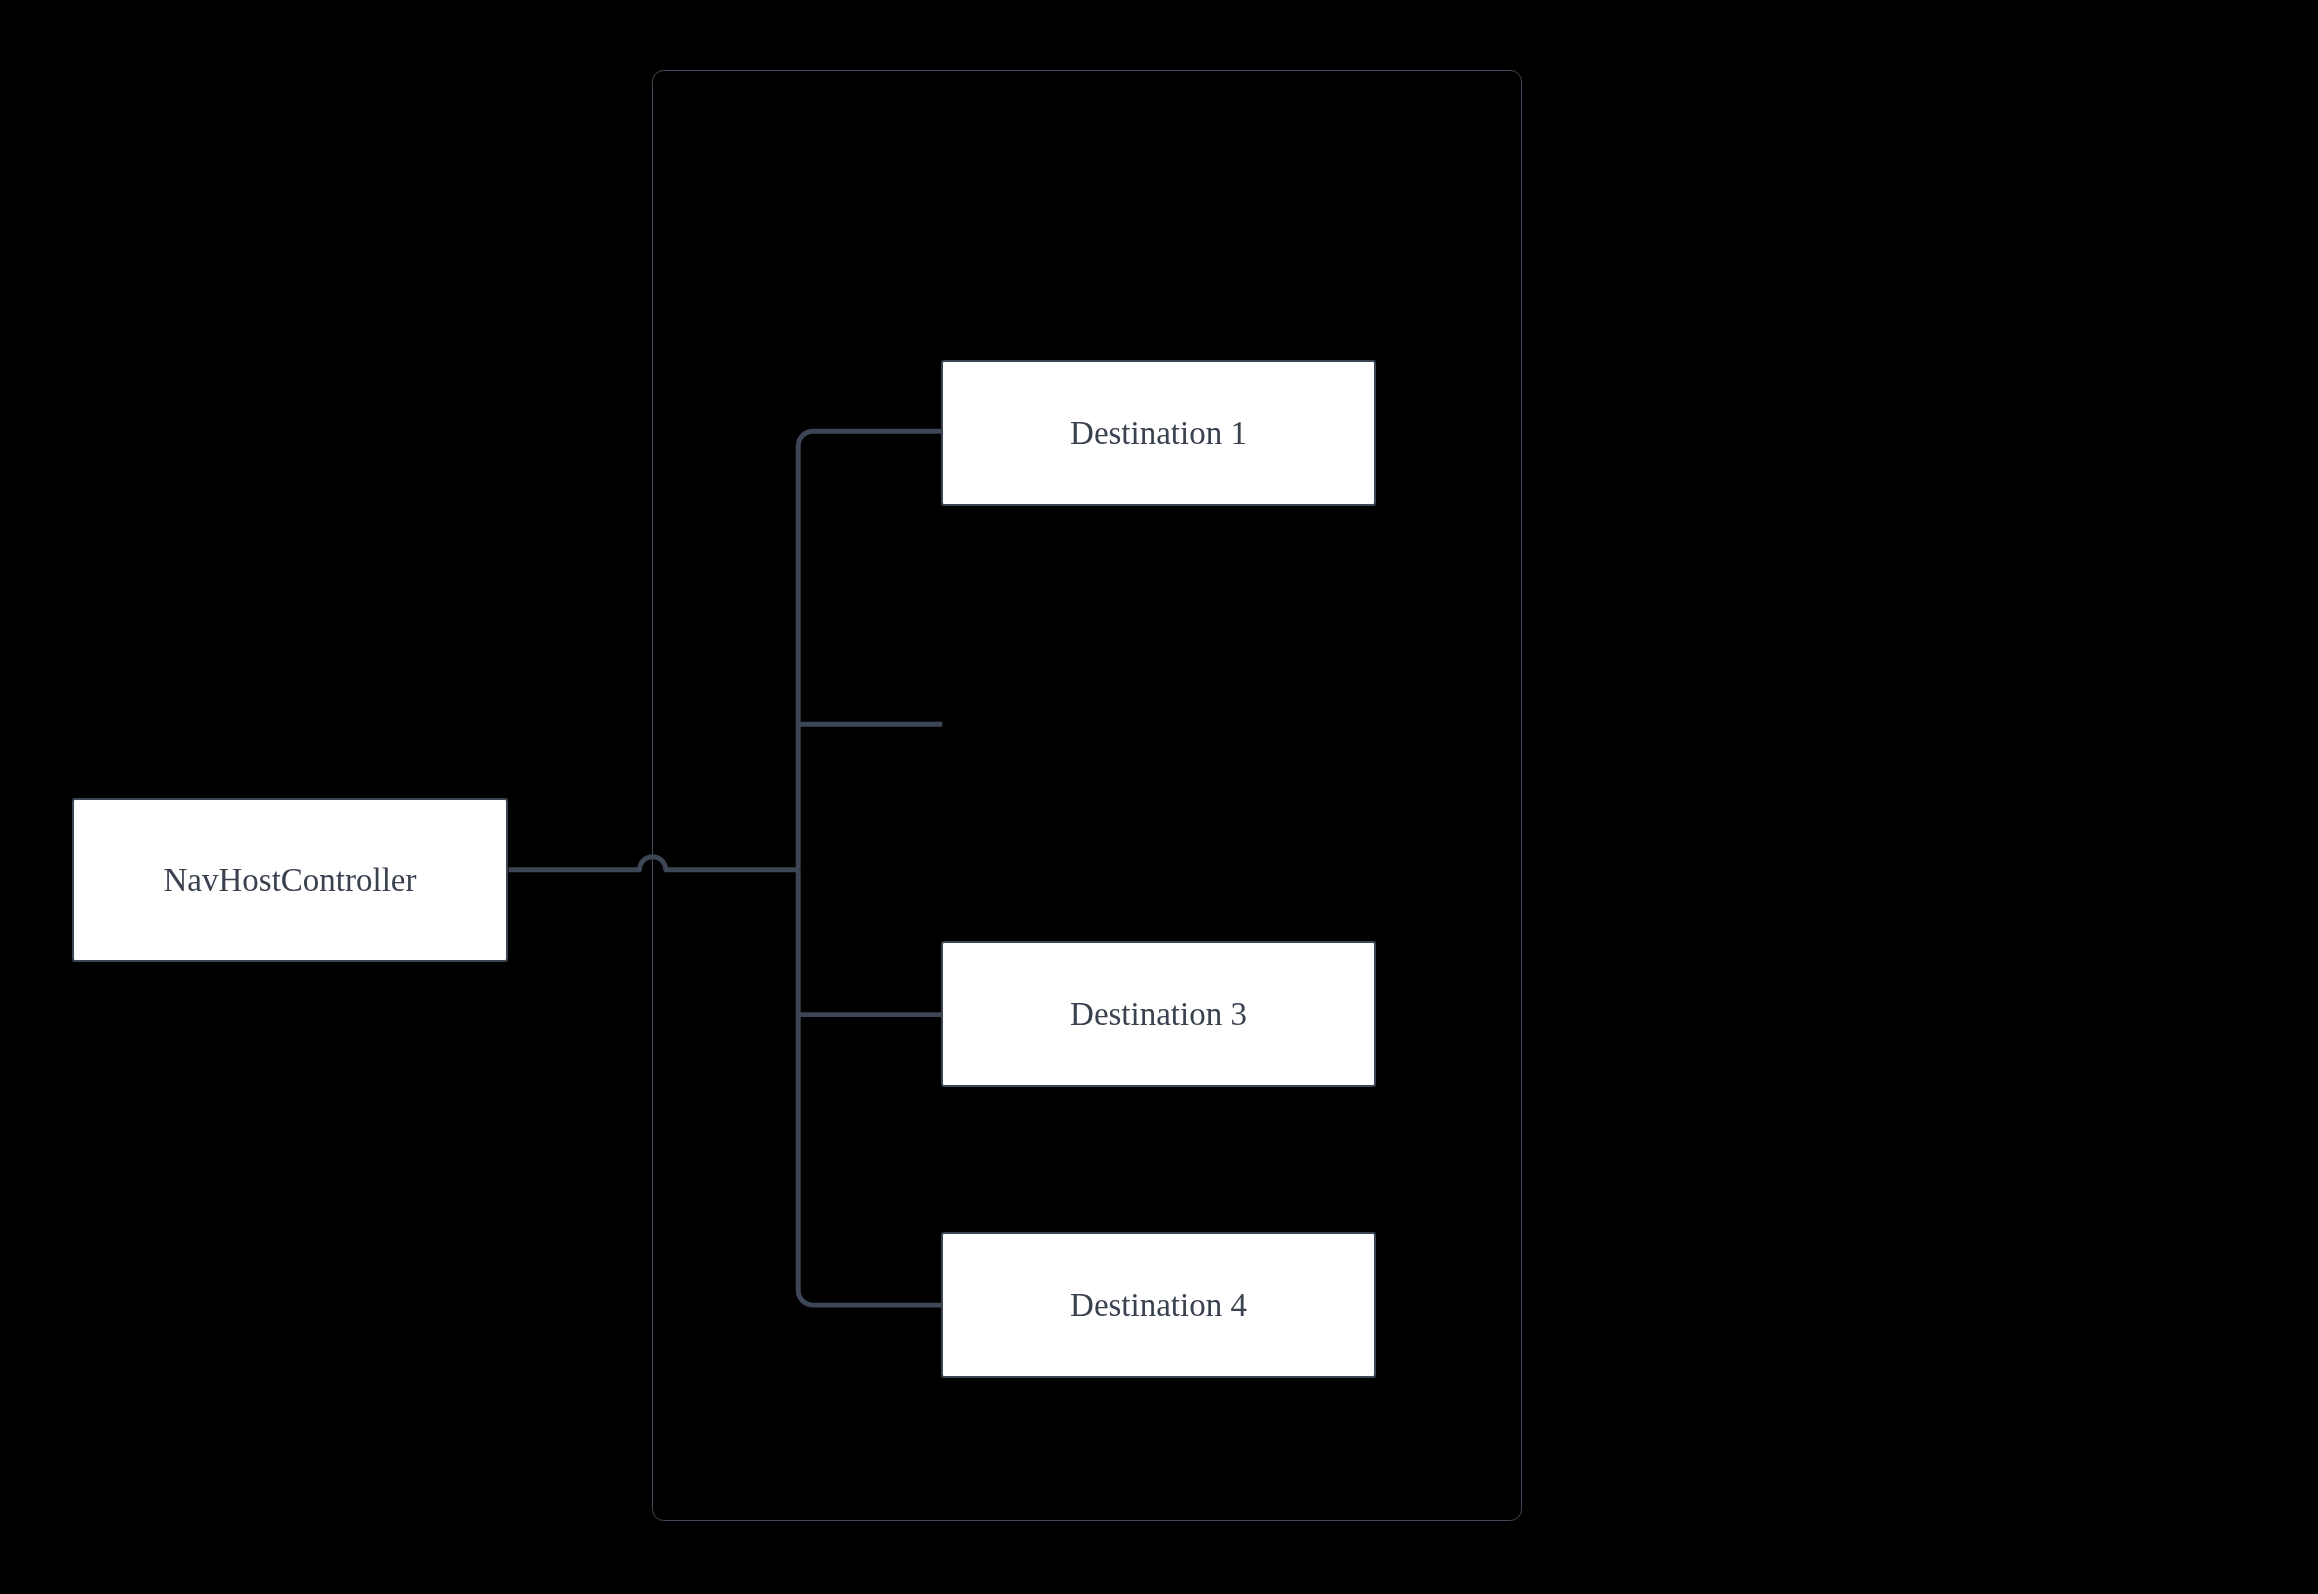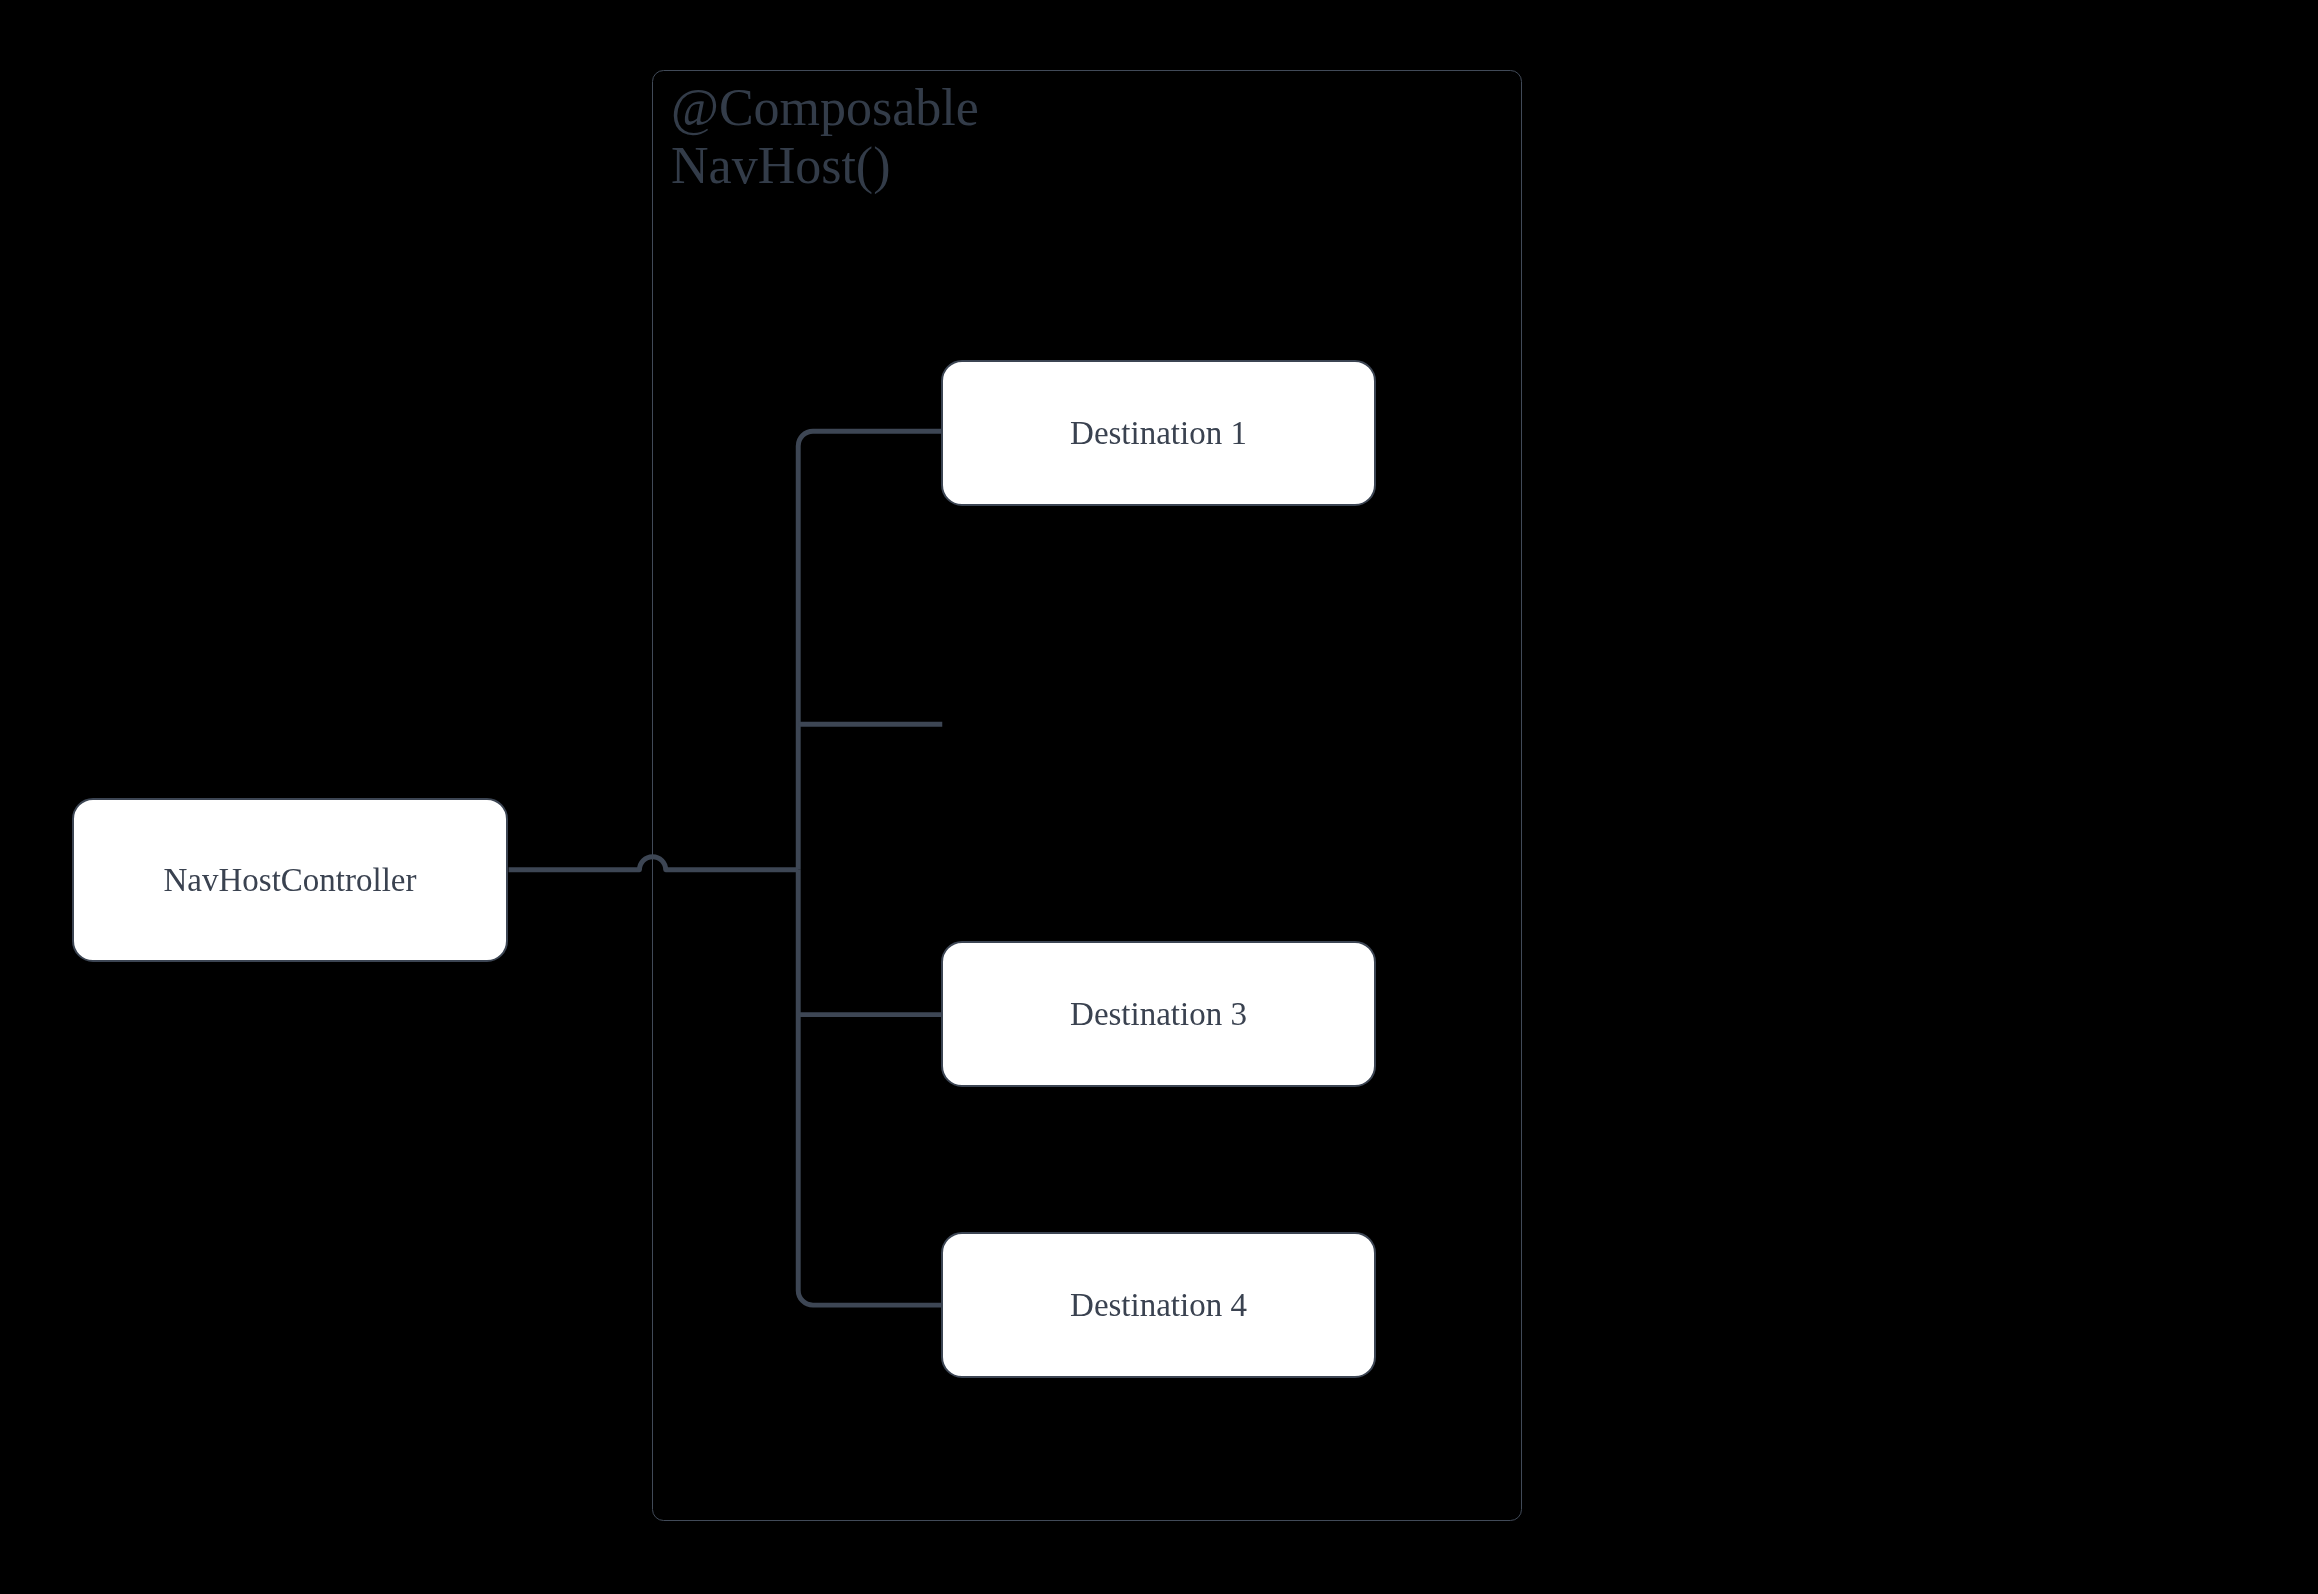--- a/index.html
+++ b/index.html
@@ -47,21 +47,21 @@
     letter-spacing: 0px;
     white-space: pre-line;
     pointer-events: none;
   }
 
   
   .node {
     position: absolute;
     background: #ffffff;
     border: 2.5px solid #3c4553;
-    border-radius: 21px;
+    border-radius: 3px;
     box-sizing: border-box;
     display: flex;
     align-items: center;
     justify-content: center;
     color: #3a4250;
     font-family: "Liberation Serif", "DejaVu Serif", serif;
     font-size: 33px;
     line-height: 1;
   }
 
@@ -99,22 +99,20 @@
     stroke-linejoin: round;
   }
 </style>
 </head>
 <body>
 
 <div id="canvas">
 
   <div class="navhost-container"></div>
 
-  <div class="navhost-title">@Composable
-NavHost()</div>
 
   <svg class="edges" viewBox="0 0 2833 1948" width="2319" height="1594" xmlns="http://www.w3.org/2000/svg">
 
     <path d="M 621 1063
              L 781 1063
              A 16 16 0 0 1 813 1063
              L 975 1063"></path>
 
     <path d="M 975 1063 L 975 1063"></path>
 

